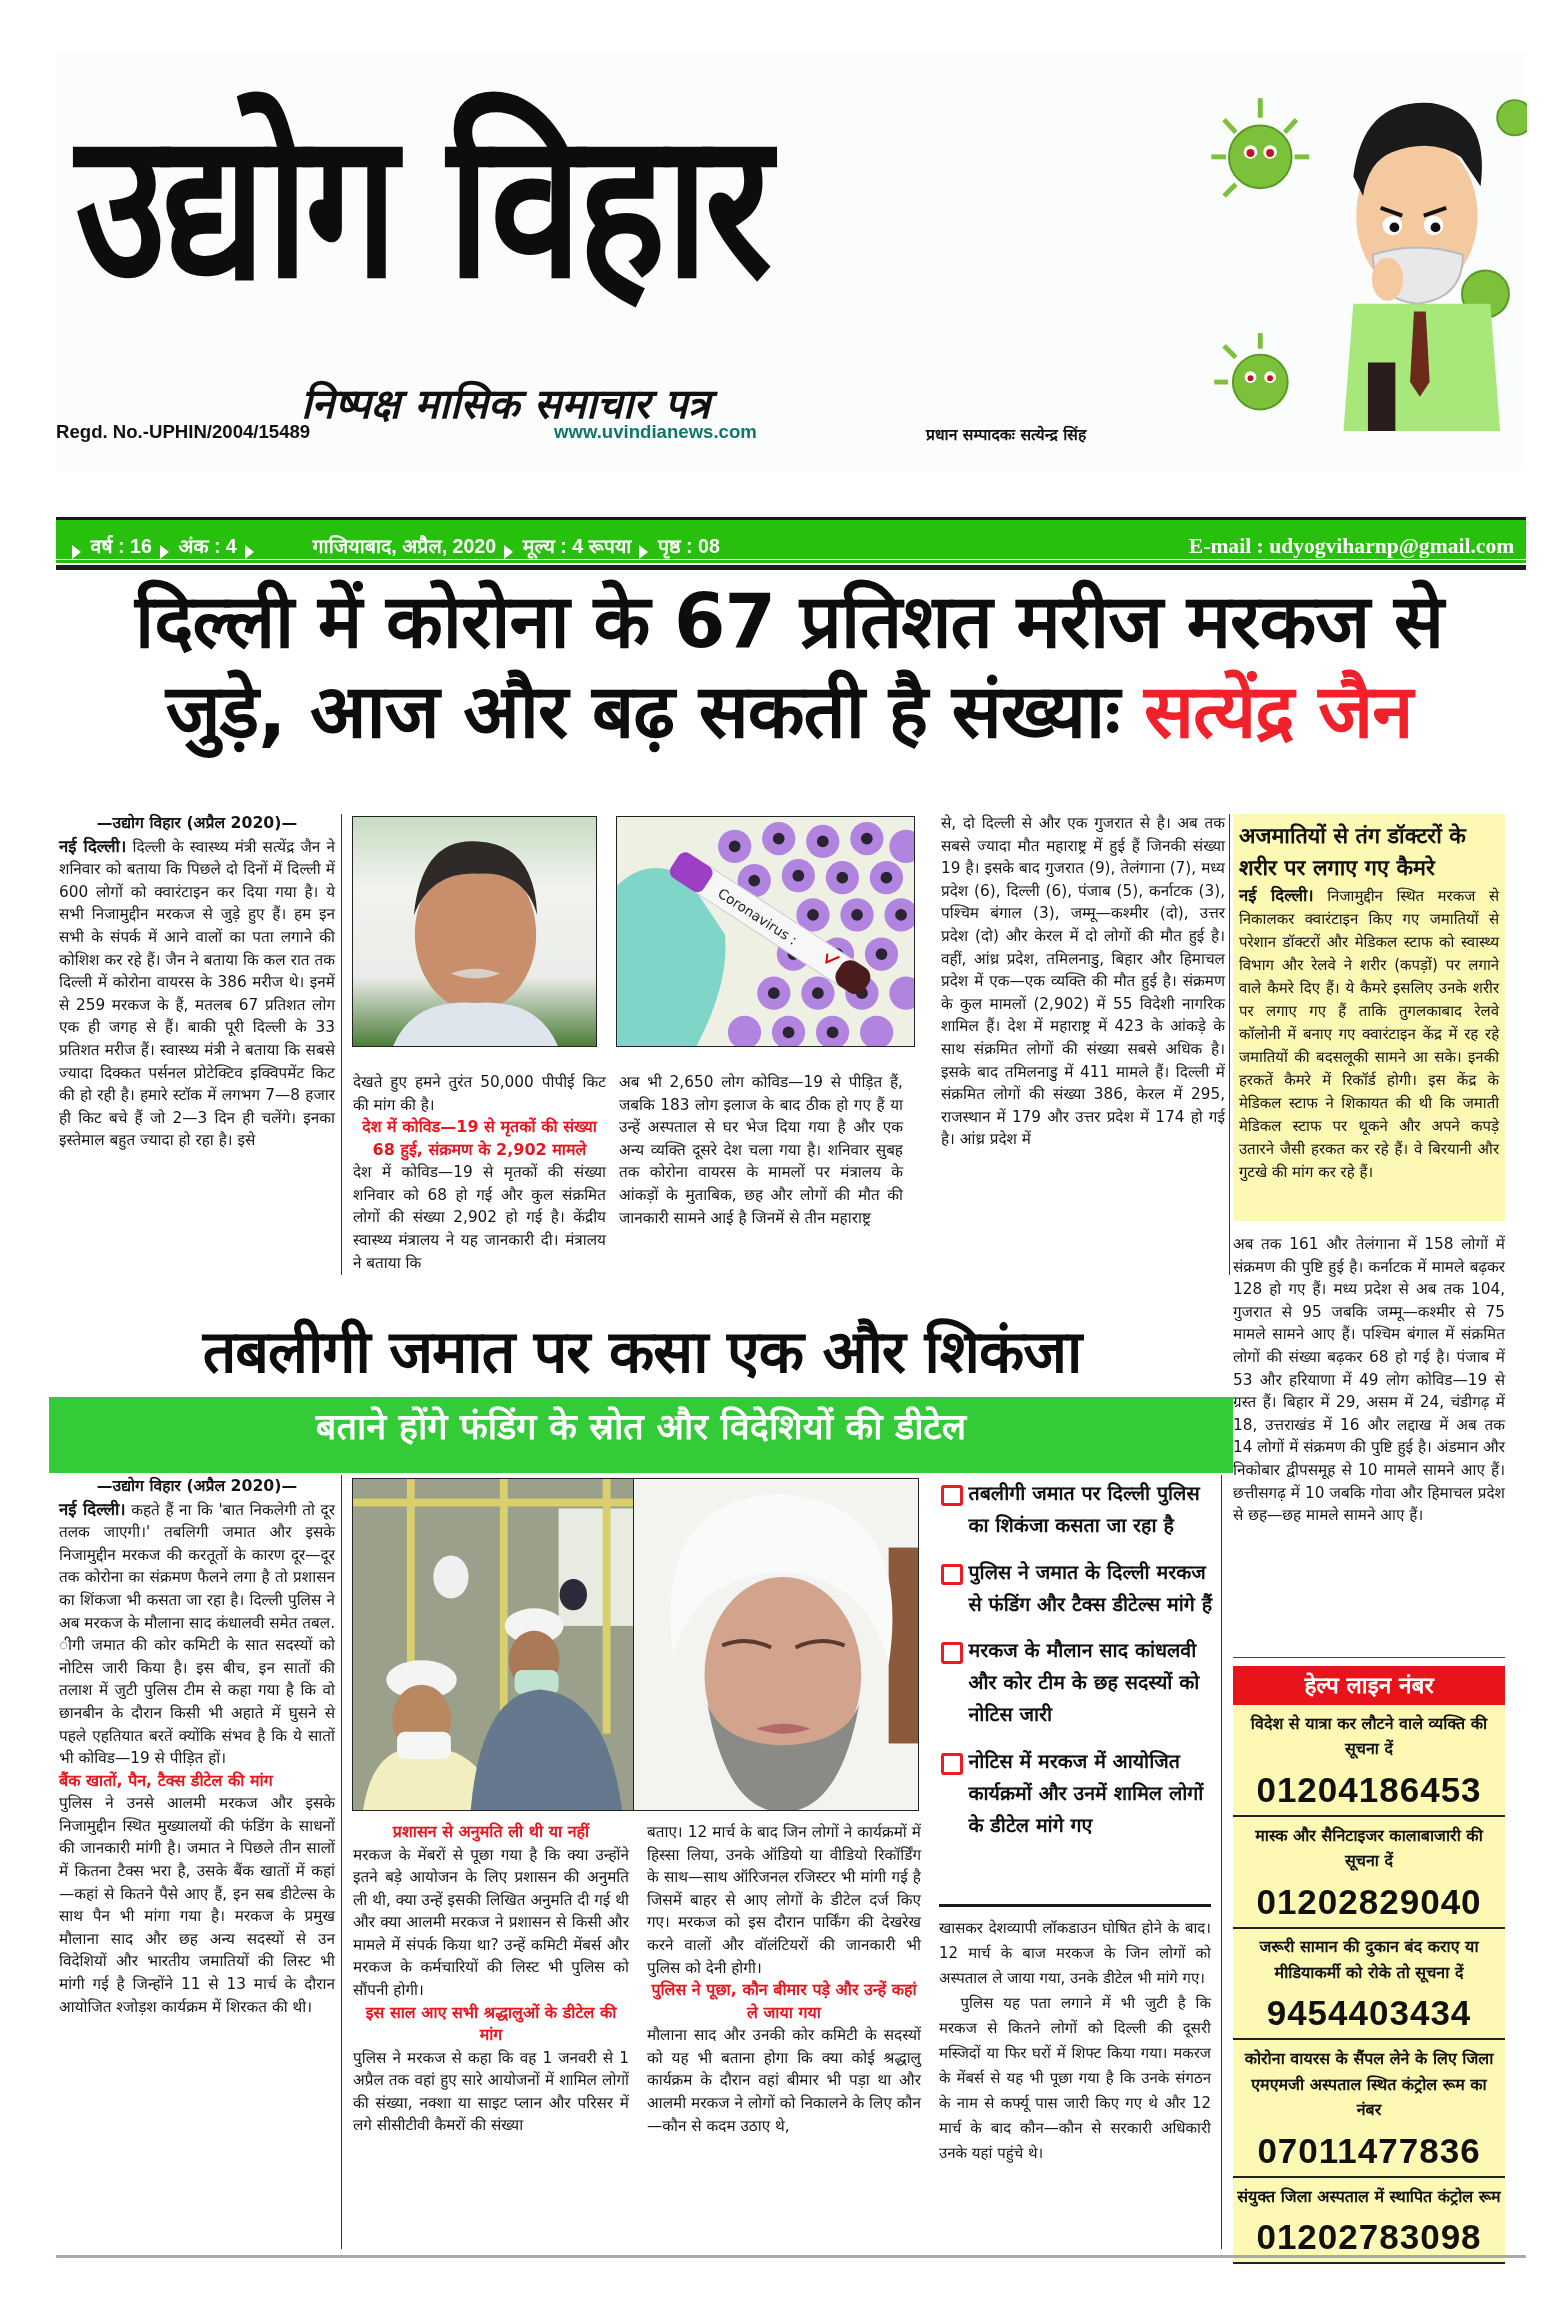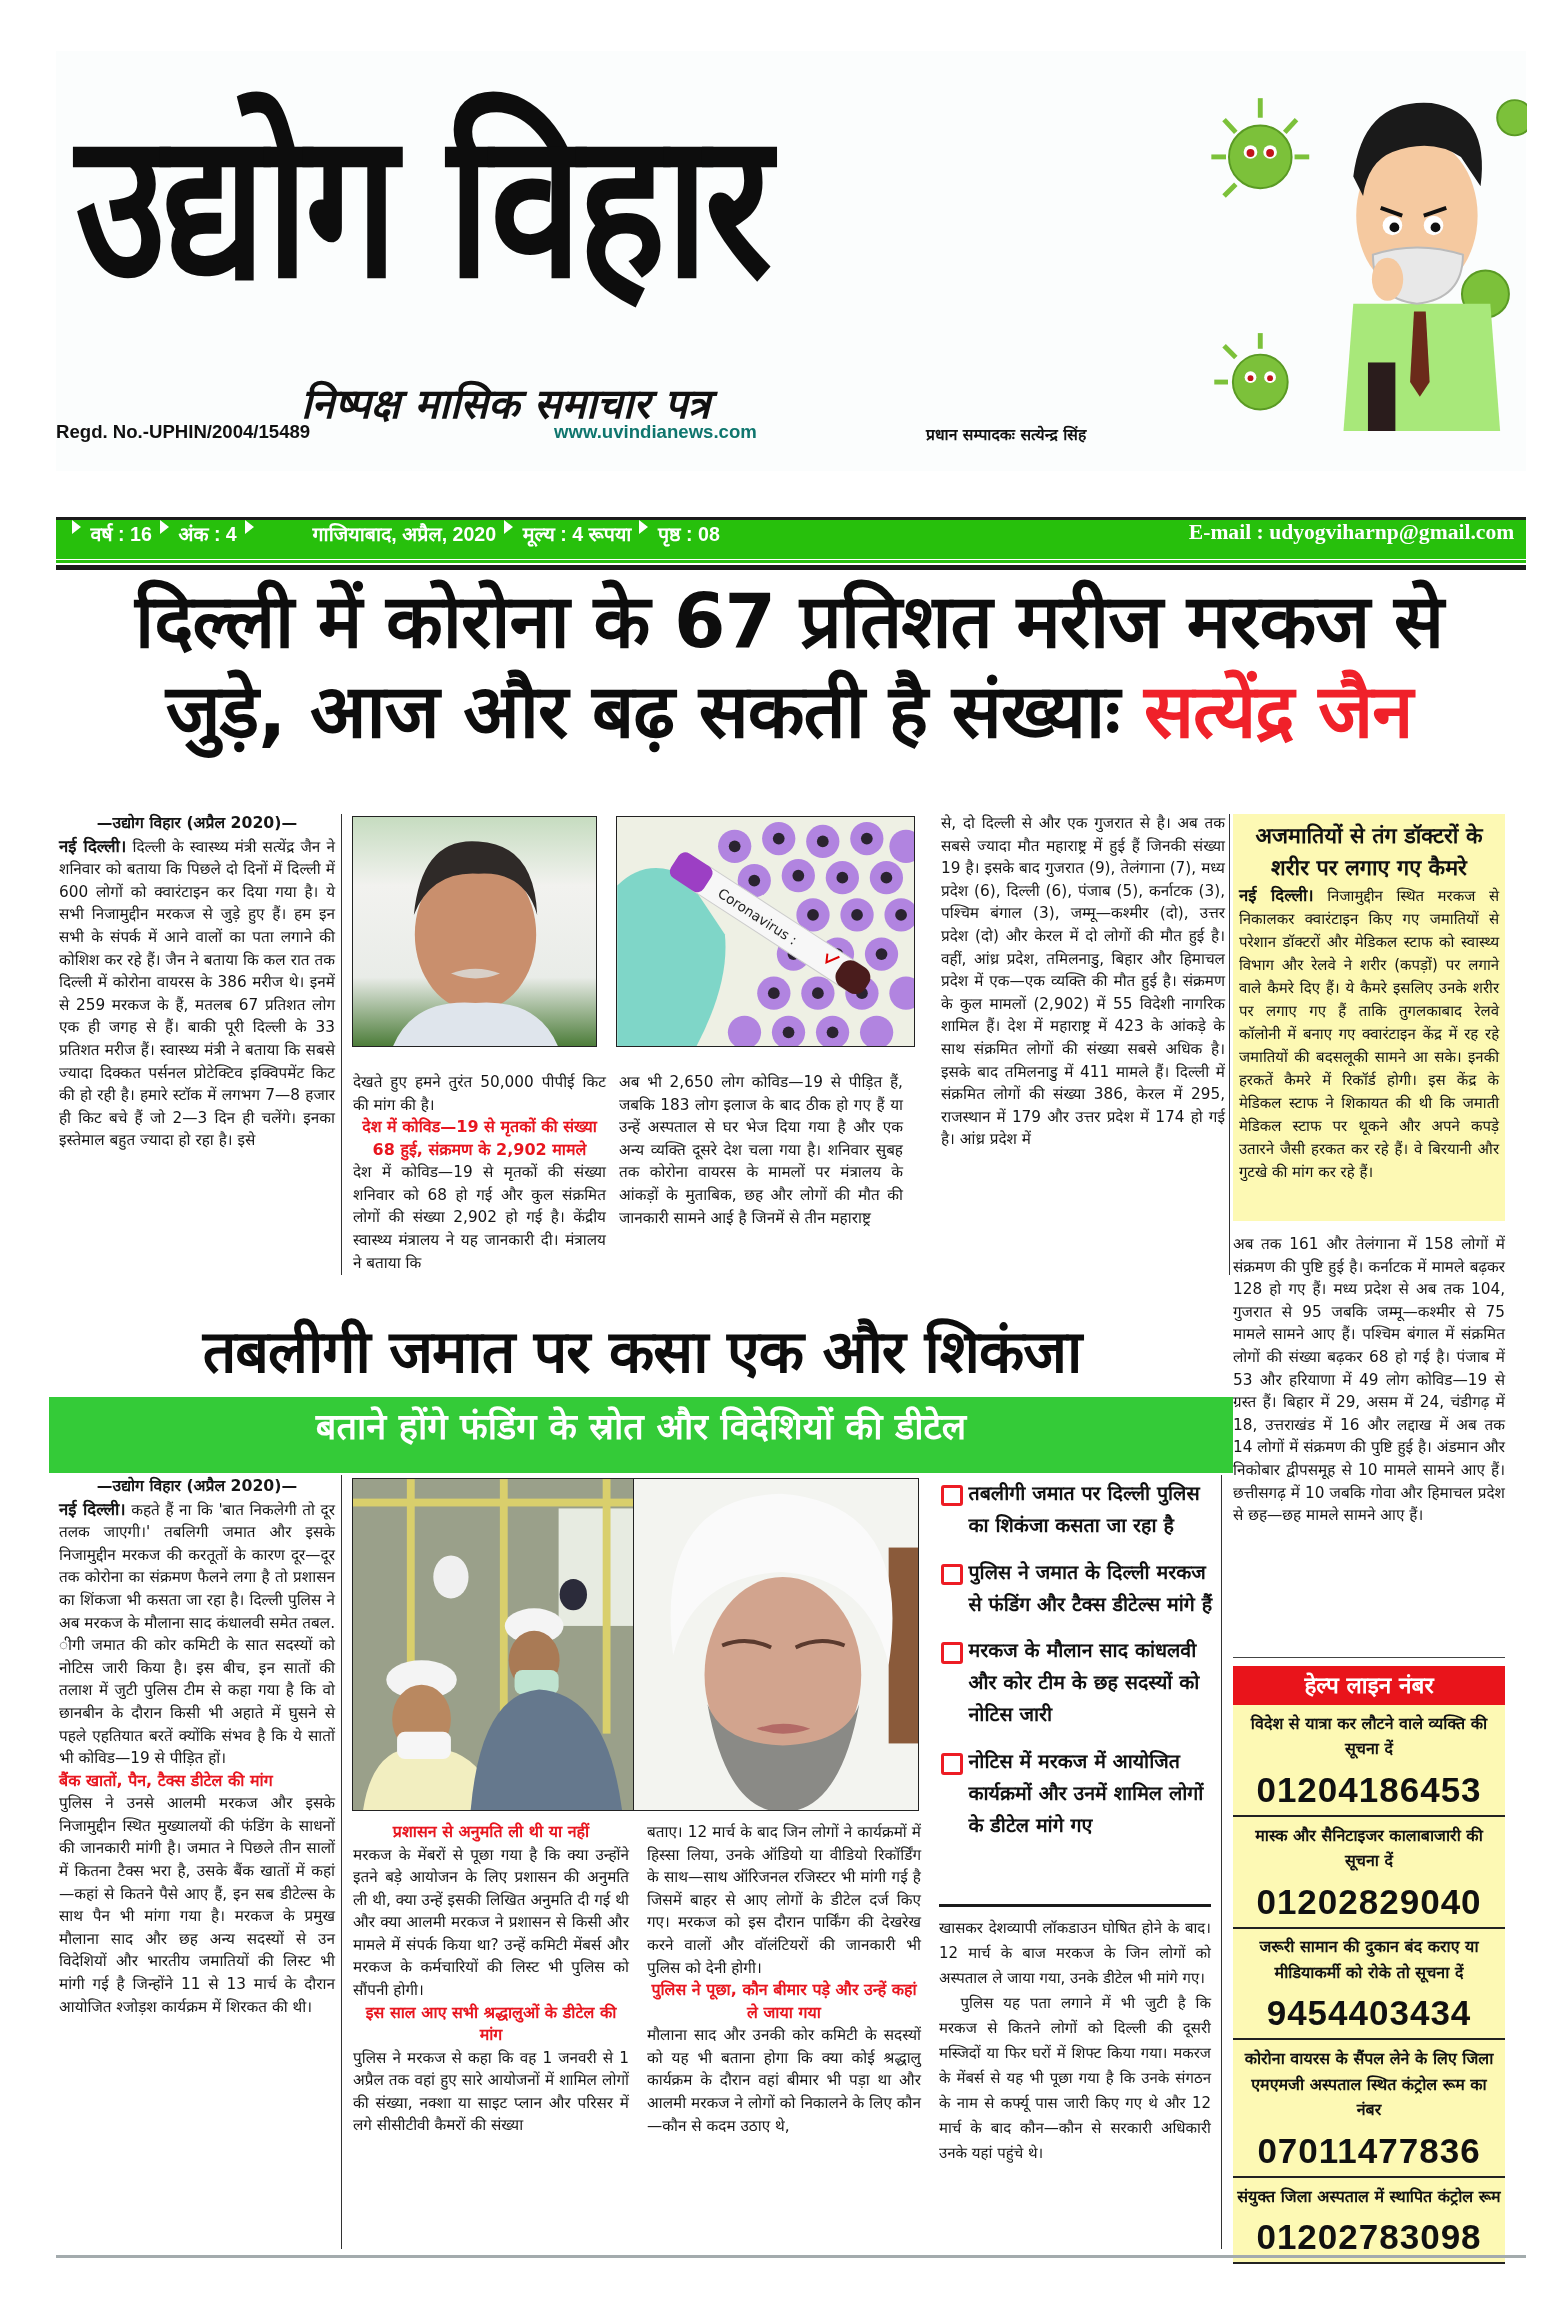--- a/index.html
+++ b/index.html
@@ -23,21 +23,21 @@
 
   
   .cartoon { position: absolute; left: 1206px; top: 59px; width: 321px; height: 372px; }
   .promo { position: absolute; left: 1202px; top: 431px; width: 324px; height: 86px;
     background: linear-gradient(90deg, #9a1a4c 0%, #d8304d 55%, #f24b57 100%); color: #fff; padding: 3.9px 5.9px; }
   .promo-line { font-size: 22.5px; line-height: 37px; white-space: nowrap; }
   .promo-page { font-family: "Liberation Sans", sans-serif; font-weight: bold; font-size: 21.6px; margin-left: 9.8px; }
 
   .rule-dark { position: absolute; left: 56px; top: 517px; width: 1470px; height: 3.9px; background: #1b1b1b; }
   .infobar { position: absolute; left: 56px; top: 520px; width: 1470px; height: 39px; background: #27c00c; color: #fff;
-    display: flex; align-items: flex-start; font-family: "Liberation Sans", sans-serif; font-size: 19.6px; font-weight: bold; padding-left: 7.8px; }
+    display: flex; align-items: flex-end; font-family: "Liberation Sans", sans-serif; font-size: 19.6px; font-weight: bold; padding-left: 7.8px; }
   .infobar .tri { display: inline-block; width: 0; height: 0; border-top: 7.8px solid transparent; border-bottom: 7.8px solid transparent; border-left: 9.8px solid #fff; margin: 0 9.8px 0 7.8px; }
   .infobar .item { white-space: nowrap; }
   .infobar .email { margin-left: auto; margin-right: 11.8px; font-family: "Liberation Serif", serif; font-size: 21.6px; }
   .rule-green-thin { position: absolute; left: 56px; top: 560px; width: 1470px; height: 2.9px; background: #27c00c; }
   .rule-dark2 { position: absolute; left: 56px; top: 565px; width: 1470px; height: 4.9px; background: #1b1b1b; }
 
   
   .headline1 { position: absolute; left: 49px; top: 576px; width: 1480px; text-align: center;
     font-weight: 900; font-size: 74px; line-height: 90px; color: #0d0d0d; letter-spacing: -1px; }
   .headline1 .red { color: #f0212a; }
@@ -49,21 +49,21 @@
   .place { font-weight: bold; font-size: 16.7px; }
   .redhead { color: #e8161f; font-weight: bold; text-align: center; font-size: 16px; line-height: 22.5px; }
   .vrule { position: absolute; width: 1px; background: #333; }
   .hrule { position: absolute; height: 2px; background: #9aa3a5; }
 
   
   .photo { position: absolute; border: 1px solid #222; overflow: hidden; }
 
   
   .ybox { position: absolute; left: 1233px; top: 814px; width: 272px; height: 407px; background: #fdf9b4; padding: 5.9px 5.9px; }
-  .ybox-title { text-align: center; font-weight: bold; font-size: 21.6px; line-height: 32px; color: #111; }
+  .ybox-title { font-weight: bold; font-size: 21.6px; line-height: 32px; color: #111; }
   .ybox-body { font-size: 15px; line-height: 23px; text-align: justify; }
 
   
   .headline2 { position: absolute; left: 49px; top: 1313px; width: 1186px; text-align: center;
     font-weight: 900; font-size: 59px; line-height: 78px; color: #0d0d0d; letter-spacing: -1px; }
   .greenbar { position: absolute; left: 49px; top: 1397px; width: 1184px; height: 76px; background: #34cb38; color: #fff;
     text-align: center; font-size: 36px; line-height: 59px; font-weight: bold; }
 
   
   .bullets { position: absolute; left: 941px; top: 1478px; width: 279px; }

